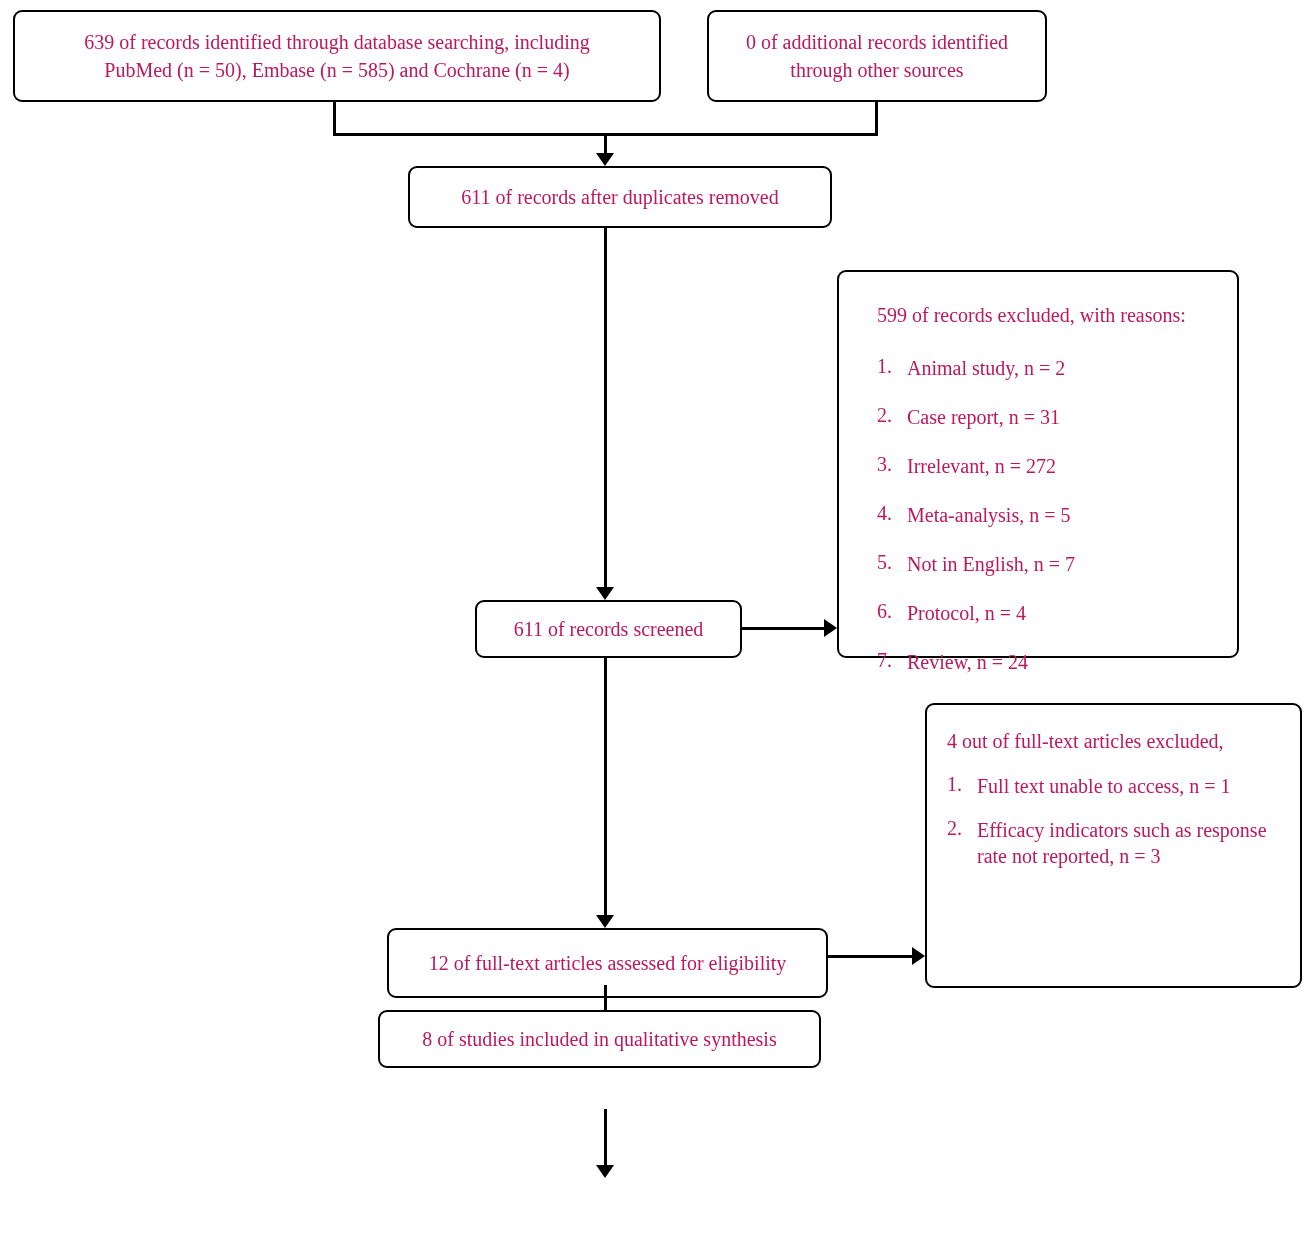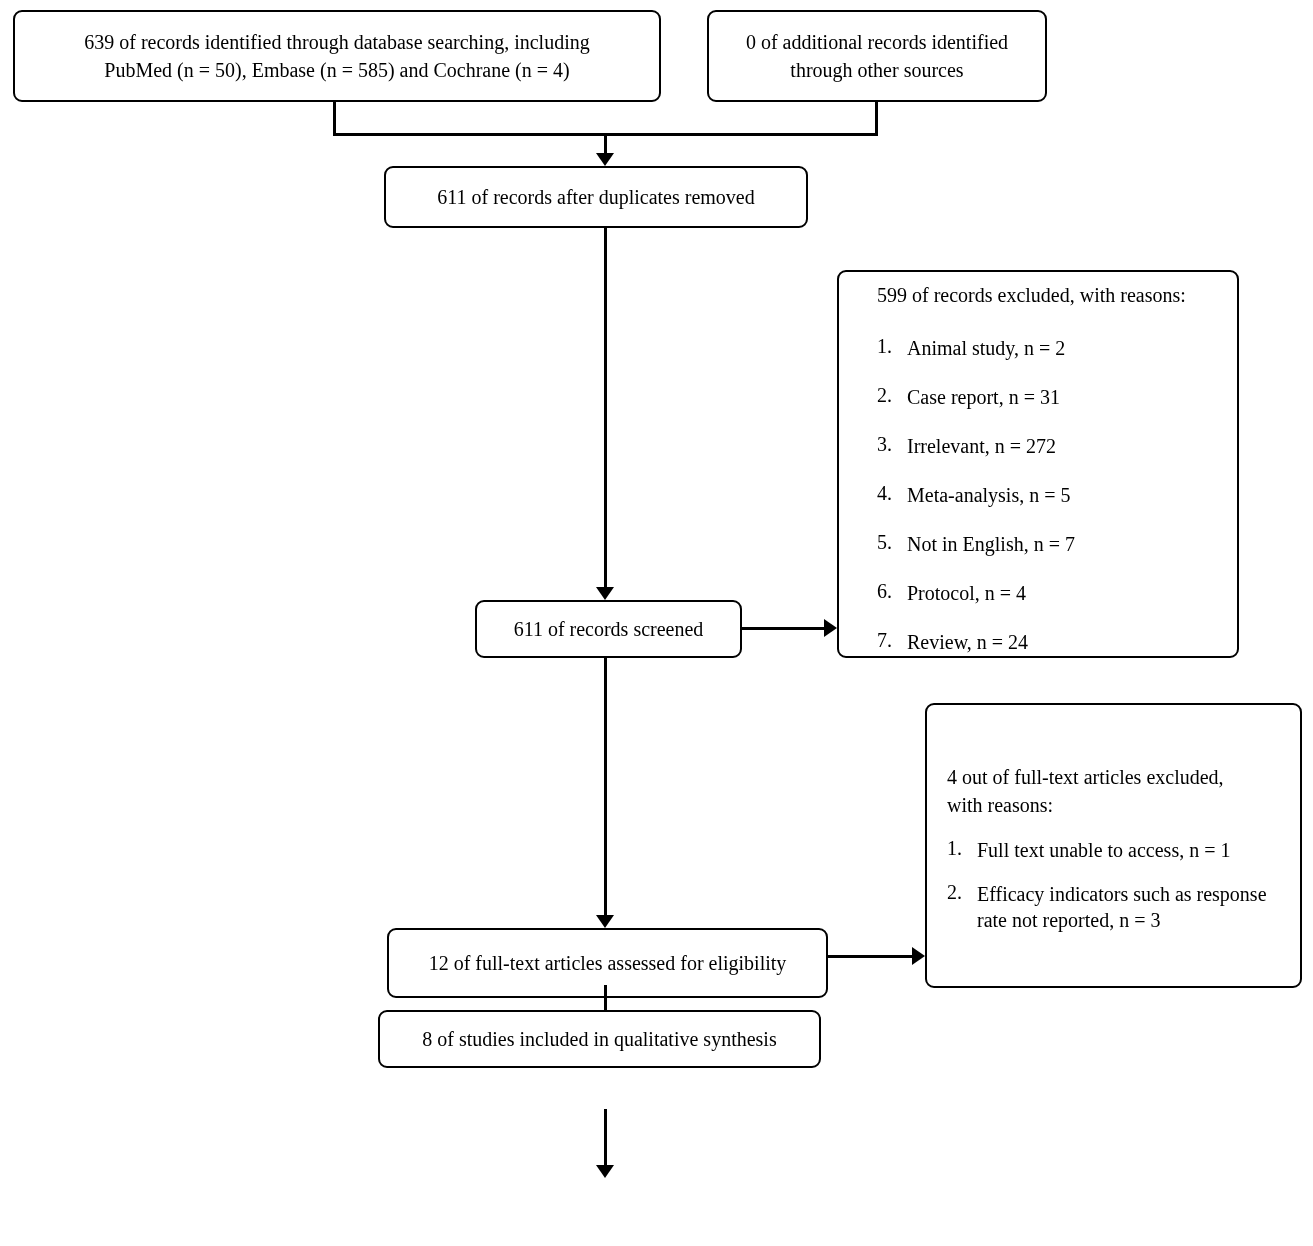--- a/index.html
+++ b/index.html
@@ -3,21 +3,21 @@
 <meta charset="utf-8">
 <style>
   html, body { margin: 0; padding: 0; background: #ffffff; }
   .canvas {
     position: relative;
     width: 1313px;
     height: 1246px;
     background: #ffffff;
     font-family: "Liberation Serif", "DejaVu Serif", serif;
     font-size: 20px;
-    color: #000000;
+    color: #be185d;
   }
   .box {
     position: absolute;
     border: 2px solid #000000;
     border-radius: 9px;
     background: #ffffff;
     box-sizing: border-box;
   }
   .center {
     display: flex;
@@ -39,22 +39,22 @@
     border-top: 9px solid transparent;
     border-bottom: 9px solid transparent;
     border-left: 13px solid #000000;
   }
   .list-box { line-height: 1.15; }
   .lb-title { margin-bottom: 28px; }
   .list-item { display: flex; margin-bottom: 23px; }
   .num { width: 30px; flex-shrink: 0; }
   .itm { flex: 1; line-height: 1.3; }
   
-  .b-records-excluded { padding: 12px 10px 0 38px; }
-  .b-fulltext-excluded { padding: 58px 10px 0 20px; }
+  .b-records-excluded { padding: 32px 10px 0 38px; }
+  .b-fulltext-excluded { padding: 22px 10px 0 20px; }
   .b-fulltext-excluded .lb-title { margin-bottom: 0; line-height: 1.4; }
   .b-fulltext-excluded .title-block { margin-bottom: 18px; }
   .b-fulltext-excluded .list-item { margin-bottom: 18px; }
 </style>
 </head>
 <body>
 
 <div class="canvas">
 
   <div class="box center" style="left:13px; top:10px; width:648px; height:92px;">
@@ -66,21 +66,21 @@
     <div>0 of additional records identified</div>
     <div>through other sources</div>
   </div>
 
   <div class="line" style="left:333px; top:102px; width:3px; height:34px;"></div>
   <div class="line" style="left:875px; top:102px; width:3px; height:34px;"></div>
   <div class="line" style="left:333px; top:133px; width:545px; height:3px;"></div>
   <div class="line" style="left:604px; top:136px; width:3px; height:18px;"></div>
   <div class="arrow-down" style="left:596px; top:153px;"></div>
 
-  <div class="box center" style="left:384px; top:166px; width:424px; height:62px;">
+  <div class="box center" style="left:408px; top:166px; width:424px; height:62px;">
     <div>611 of records after duplicates removed</div>
   </div>
 
   <div class="line" style="left:604px; top:228px; width:3px; height:359px;"></div>
   <div class="arrow-down" style="left:596px; top:587px;"></div>
 
   <div class="box list-box b-records-excluded" style="left:837px; top:270px; width:402px; height:388px;">
     <div class="lb-title">599 of records excluded, with reasons:</div>
     <div class="list-item">
       <span class="num">1.</span>
@@ -118,21 +118,20 @@
 
   <div class="line" style="left:742px; top:627px; width:82px; height:3px;"></div>
   <div class="arrow-right" style="left:824px; top:619px;"></div>
 
   <div class="line" style="left:604px; top:658px; width:3px; height:257px;"></div>
   <div class="arrow-down" style="left:596px; top:915px;"></div>
 
   <div class="box list-box b-fulltext-excluded" style="left:925px; top:703px; width:377px; height:285px;">
     <div class="title-block">
       <div class="lb-title">4 out of full-text articles excluded,</div>
-      <div class="lb-title">with reasons:</div>
     </div>
     <div class="list-item">
       <span class="num">1.</span>
       <span class="itm">Full text unable to access, n = 1</span>
     </div>
     <div class="list-item">
       <span class="num">2.</span>
       <span class="itm">Efficacy indicators such as response rate not reported, n = 3</span>
     </div>
   </div>

